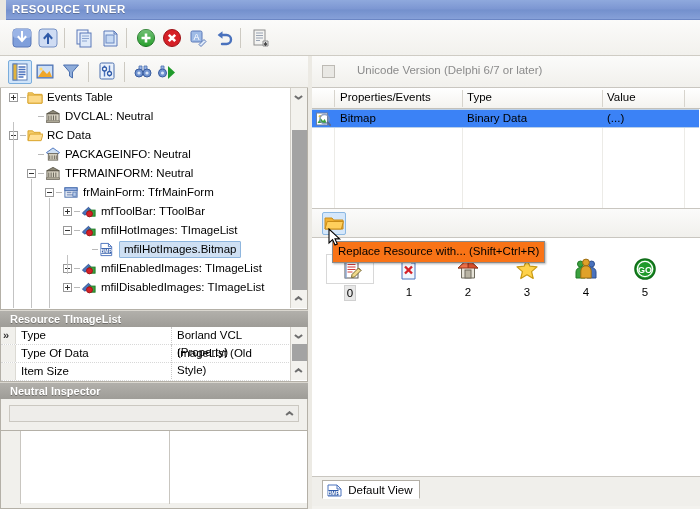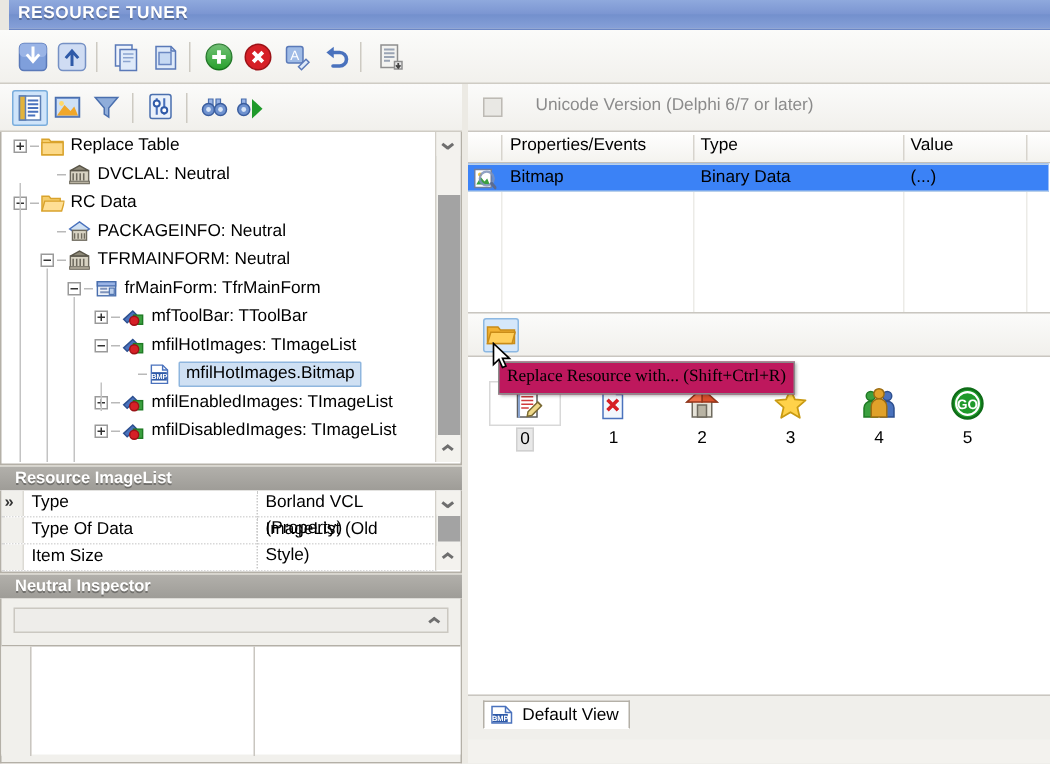--- a/index.html
+++ b/index.html
@@ -136,33 +136,32 @@
   }
   .fbtn{position:absolute;left:10px;top:3px;width:24px;height:23px;background:#d5e7fa;border:1px solid #8cb8e2;box-sizing:border-box;border-radius:2px;}
 
   .imgarea{position:absolute;left:0;top:182px;width:388px;height:240px;background:#fff;}
   .thumbcell{position:absolute;top:16px;width:48px;text-align:center;}
   .thumbcell .box{position:relative;width:48px;height:30px;}
   .thumbcell.sel .box{border:1px solid #d8d8d8;box-sizing:border-box;}
   .thumbcell .num{font-size:11.5px;line-height:14px;margin-top:1px;display:inline-block;padding:0 3px;}
   .thumbcell.sel .num{background:#e8e8e8;border:1px solid #d0d0d0;padding:0 2px;}
 
-  .tabstrip{position:absolute;left:0;bottom:16px;width:388px;height:30px;background:#f0efeb;border-top:1px solid #c9c6c0;box-sizing:border-box;}
+  .tabstrip{position:absolute;left:0;bottom:3px;width:388px;height:30px;background:#f0efeb;border-top:1px solid #c9c6c0;box-sizing:border-box;}
   .tab{position:absolute;left:10px;top:3px;height:19px;line-height:19px;padding:0 6px 0 4px;
        background:#ffffff;border:1px solid #b4b0a7;border-bottom-color:#ffffff;font-size:11.5px;box-sizing:border-box;}
   .tab .tico{display:inline-block;vertical-align:-3px;margin-right:3px;}
 
   
   .tooltip{
     position:absolute;left:332px;top:241px;height:20px;line-height:19px;
-    background:#be185d;border:1px solid #8a8a8a;
+    background:#f97316;border:1px solid #8a8a8a;
     padding:0 5px;font-size:11.5px;white-space:nowrap;
     box-shadow:1px 1px 2px rgba(0,0,0,.3);
     z-index:60;
-    font-family:Liberation Serif, serif;
   }
   .cursor{position:absolute;left:328px;top:228px;z-index:70;}
 </style>
 </head>
 <body>
 
 <div id="app">
 
   <div class="titlebar">
     <div class="tb-left-cap"></div>
@@ -308,21 +307,21 @@
 
     <div class="treebox">
       <div class="tree" id="tree">
           <div class="trow">
             <div class="exp plus" style="left: 8px;"></div>
             <div class="dash" style="left: 19px; width: 6px;"></div>
             <svg width="17" height="16" viewBox="0 0 17 16" class="ico" style="position: absolute; left: 26px; top: 2px;">
               <path d="M1 3h5l1.3 1.6H16V14H1z" fill="#f5cd6b" stroke="#d9a32c"></path>
               <path d="M1 5.4h15V14H1z" fill="#fcd988" stroke="#d9a32c"></path>
             </svg>
-            <span class="lbl" style="left: 46px;">Replace Table</span>
+            <span class="lbl" style="left: 46px;">Events Table</span>
           </div>
           <div class="trow">
             <div class="dash" style="left: 37px; width: 6px;"></div>
             <svg width="17" height="16" viewBox="0 0 17 16" class="ico" style="position: absolute; left: 44px; top: 2px;">
               <rect x="2" y="5" width="13" height="9" fill="#d8d3c3" stroke="#6e6a5e"></rect>
               <path d="M2 5 L8.5 1.5 L15 5 Z" fill="#8e8978" stroke="#5a5649"></path>
               <path d="M4 7v5M6.5 7v5M9 7v5M11.5 7v5" stroke="#6e6a5e" stroke-width="1.1"></path>
               <rect x="1.5" y="12.6" width="14" height="1.8" fill="#b7b1a0" stroke="#6e6a5e" stroke-width=".7"></rect>
             </svg>
             <span class="lbl" style="left: 64px;">DVCLAL: Neutral</span>
@@ -428,21 +427,21 @@
             <div class="chev up"></div>
           </div>
         <div class="thumb" id="tree-thumb" style="top: 42px; height: 160px;"></div>
         <div class="arr bot">
             <div class="chev"></div>
           </div>
       </div>
     </div>
 
     <div class="secthdr" style="top:254px">
-      <span>Resource ImageList</span>
+      <span>Resource TImageList</span>
     </div>
     <div class="propgrid" style="top:271px;height:55px">
       <div id="propgrid-rows" style="position:absolute;left:0;top:0;width:290px;">
           <div class="prow">
             <div class="gutter"></div>
             <span class="marker">»</span>
             <span class="pname">Type</span>
             <span class="pval">Borland VCL (Property)</span>
           </div>
           <div class="prow">

